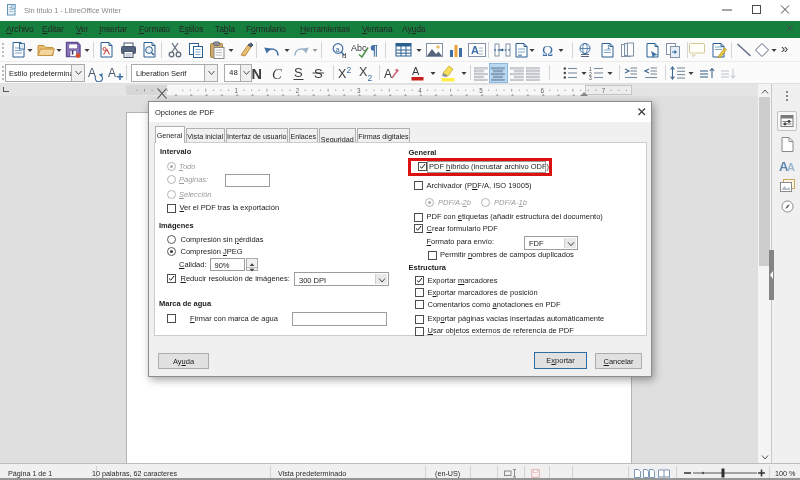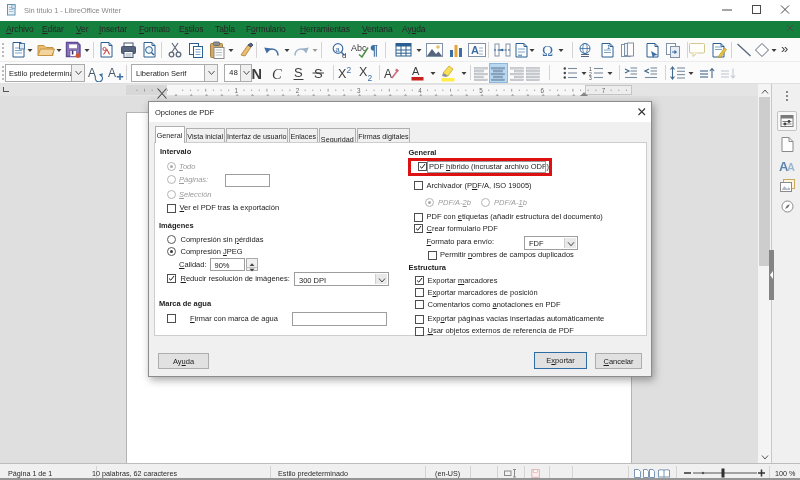--- a/index.html
+++ b/index.html
@@ -612,21 +612,21 @@
     <circle cx="6.5" cy="6.5" r="5.5" fill="#fff" stroke="#8a8a8a"></circle>
     <path d="M4 9 L6 5.5 L9 4 L7 7.5 Z" fill="#6b6b6b"></path>
   </svg>
 </div>
 
 <div class="abs" style="left:0;top:463px;width:800px;height:17px;background:#f0f0f0;border-top:1px solid #bdbdbd;font-size:7.2px;color:#2a2a2a;">
   <div class="abs" style="left:8px;top:5px;">Página 1 de 1</div>
   <div class="sep" style="left:96px;top:2px;height:12px;"></div>
   <div class="abs" style="left:92px;top:5px;">10 palabras, 62 caracteres</div>
   <div class="sep" style="left:270px;top:2px;height:12px;"></div>
-  <div class="abs" style="left:278px;top:5px;">Estilo predeterminado</div>
+  <div class="abs" style="left:278px;top:5px;">Vista predeterminado</div>
   <div class="sep" style="left:425px;top:2px;height:12px;"></div>
   <div class="abs" style="left:435px;top:5px;">(en-US)</div>
   <div class="sep" style="left:470px;top:2px;height:12px;"></div>
   <div class="sep" style="left:497px;top:2px;height:12px;"></div>
   <svg class="abs" style="left:504px;top:5px" width="15" height="9">
       <rect x="0.5" y="2" width="6.5" height="4.5" fill="none" stroke="#8a8a8a"></rect>
       <line x1="10.5" y1="0.5" x2="10.5" y2="8" stroke="#8a8a8a"></line>
       <line x1="9" y1="0.5" x2="12" y2="0.5" stroke="#8a8a8a"></line>
       <line x1="9" y1="8" x2="12" y2="8" stroke="#8a8a8a"></line>
     </svg>

